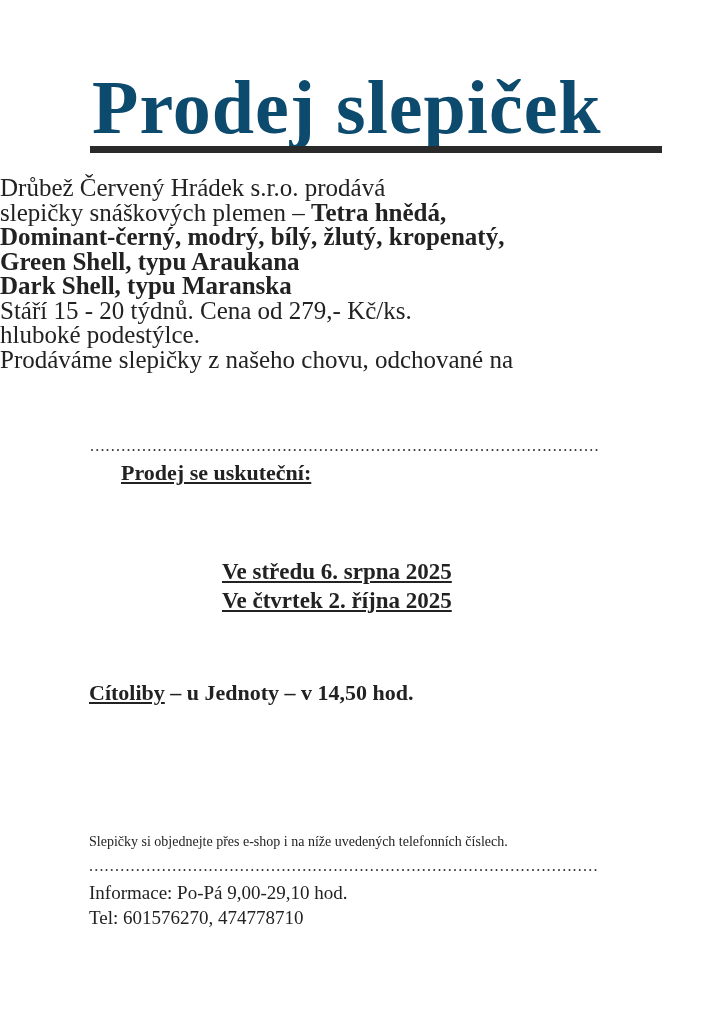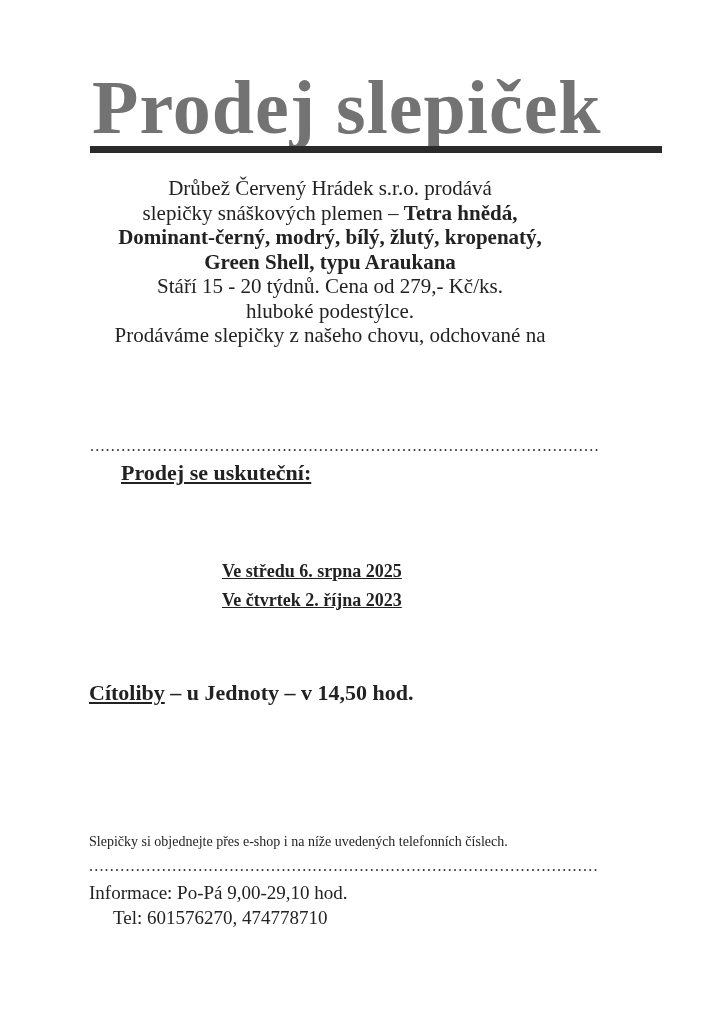--- a/index.html
+++ b/index.html
@@ -1,58 +1,59 @@
 <!DOCTYPE html>
 <html><head>
 <meta charset="utf-8">
 <style>
   html, body { margin:0; padding:0; background:#fff; }
   body { width:724px; height:1024px; position:relative; overflow:hidden;
          font-family:"Liberation Serif", serif; color:#222; }
   .abs { position:absolute; }
   .title { left:92px; top:62px; width:580px; font-size:76px; font-weight:bold;
-           letter-spacing:1px; line-height:90px; color:#737373; white-space:nowrap; }
+           letter-spacing:1px; line-height:90px; color:#0c4a6e; white-space:nowrap; }
   .title-rule { left:90px; top:146px; width:572px; height:7px; background:#2a2a2a; }
-  .intro { left:0; top:176px; width:660px; text-align:center; font-size:21px; line-height:24.5px; }
+  .intro { left:0; top:176px; width:660px; text-align:left; font-size:25px; line-height:24.5px; }
   .intro .b { font-weight:bold; }
   .dots { font-size:16px; letter-spacing:1.2px; white-space:nowrap; overflow:hidden; color:#333; }
   .dots1 { left:90px; top:437px; width:550px; }
   .h2 { left:90px; top:460px; font-size:22px; font-weight:bold; text-decoration:underline; white-space:nowrap;margin-left:31px; }
-  .dates { left:222px; top:557px; font-size:18px; font-weight:bold; line-height:29px; white-space:nowrap; }
+  .dates { left:222px; top:557px; font-size:23px; font-weight:bold; line-height:29px; white-space:nowrap; }
   .dates div { text-decoration:underline; }
   .place { left:89px; top:680px; font-size:22px; font-weight:bold; white-space:nowrap;text-align:center; }
   .place .u { text-decoration:underline; }
   .note { left:89px; top:834px; font-size:14px; white-space:nowrap; }
   .dots2 { left:89px; top:857px; width:545px; }
   .info { left:89px; top:880px; font-size:19px; line-height:25px; white-space:nowrap; }
-  .tel-row { display:flex; gap:16px;margin-left:24px; }
+  .tel-row { display:flex; gap:16px; }
 </style>
 </head>
 <body>
 
 <div class="abs title">Prodej slepiček</div>
 <div class="abs title-rule"></div>
 
 <div class="abs intro">
   <div>Drůbež Červený Hrádek s.r.o. prodává</div>
   <div><span>slepičky snáškových plemen – </span><span class="b">Tetra hnědá,</span></div>
   <div class="b">Dominant-černý, modrý, bílý, žlutý, kropenatý,</div>
   <div class="b">Green Shell, typu Araukana</div>
+  <div class="b">Dark Shell, typu Maranska</div>
   <div>Stáří 15 - 20 týdnů. Cena od 279,- Kč/ks.</div>
   <div>hluboké podestýlce.</div>
   <div>Prodáváme slepičky z našeho chovu, odchované na</div>
 </div>
 
 <div class="abs dots dots1">..................................................................................................</div>
 
 <div class="abs h2">Prodej se uskuteční:</div>
 
 <div class="abs dates">
   <div>Ve středu  6. srpna  2025</div>
-  <div>Ve čtvrtek  2. října  2023</div>
+  <div>Ve čtvrtek  2. října  2025</div>
 </div>
 
 <div class="abs place">
   <span class="u">Cítoliby</span><span> – u Jednoty – v 14,50 hod.</span>
 </div>
 
 <div class="abs note">Slepičky si objednejte přes e-shop i na níže uvedených telefonních číslech.</div>
 <div class="abs dots dots2">..................................................................................................</div>
 
 <div class="abs info">

